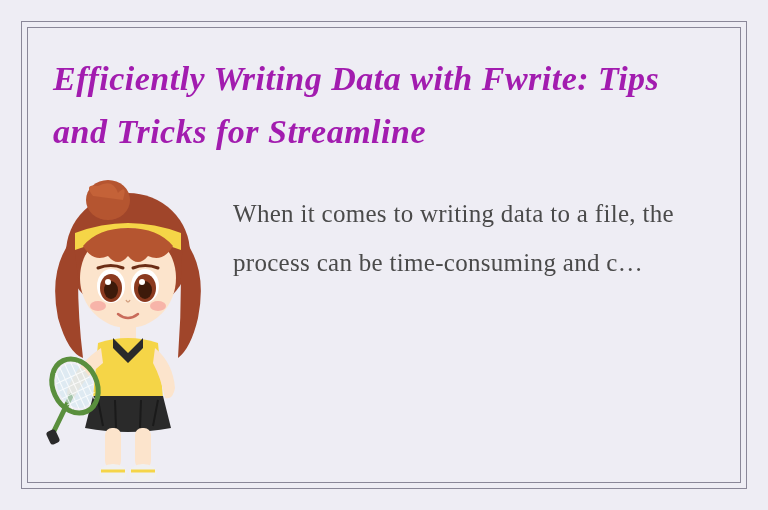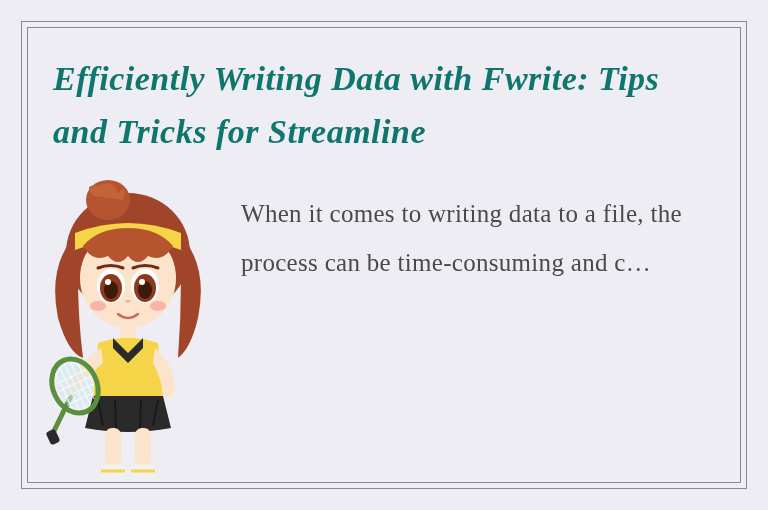--- a/index.html
+++ b/index.html
@@ -33,30 +33,30 @@
       bottom: 27px;
       border: 1px solid #8a8798;
       padding: 25px 25px 10px 25px;
     }
     
     .title {
       font-family: "Brush Script MT", "Lucida Handwriting", cursive;
       font-size: 34px;
       font-style: italic;
       font-weight: 600;
-      color: #0f766e;
+      color: #a21caf;
       line-height: 1.55;
       margin-bottom: 30px;
       letter-spacing: 0.5px;
     }
     
     .content-row {
       display: flex;
       align-items: flex-start;
-      gap: 28px;
+      gap: 20px;
     }
     
     .avatar-wrap {
       flex: 0 0 170px;
       height: 310px;
       position: relative;
       margin-top: -10px;
       margin-left: -10px;
     }
     

